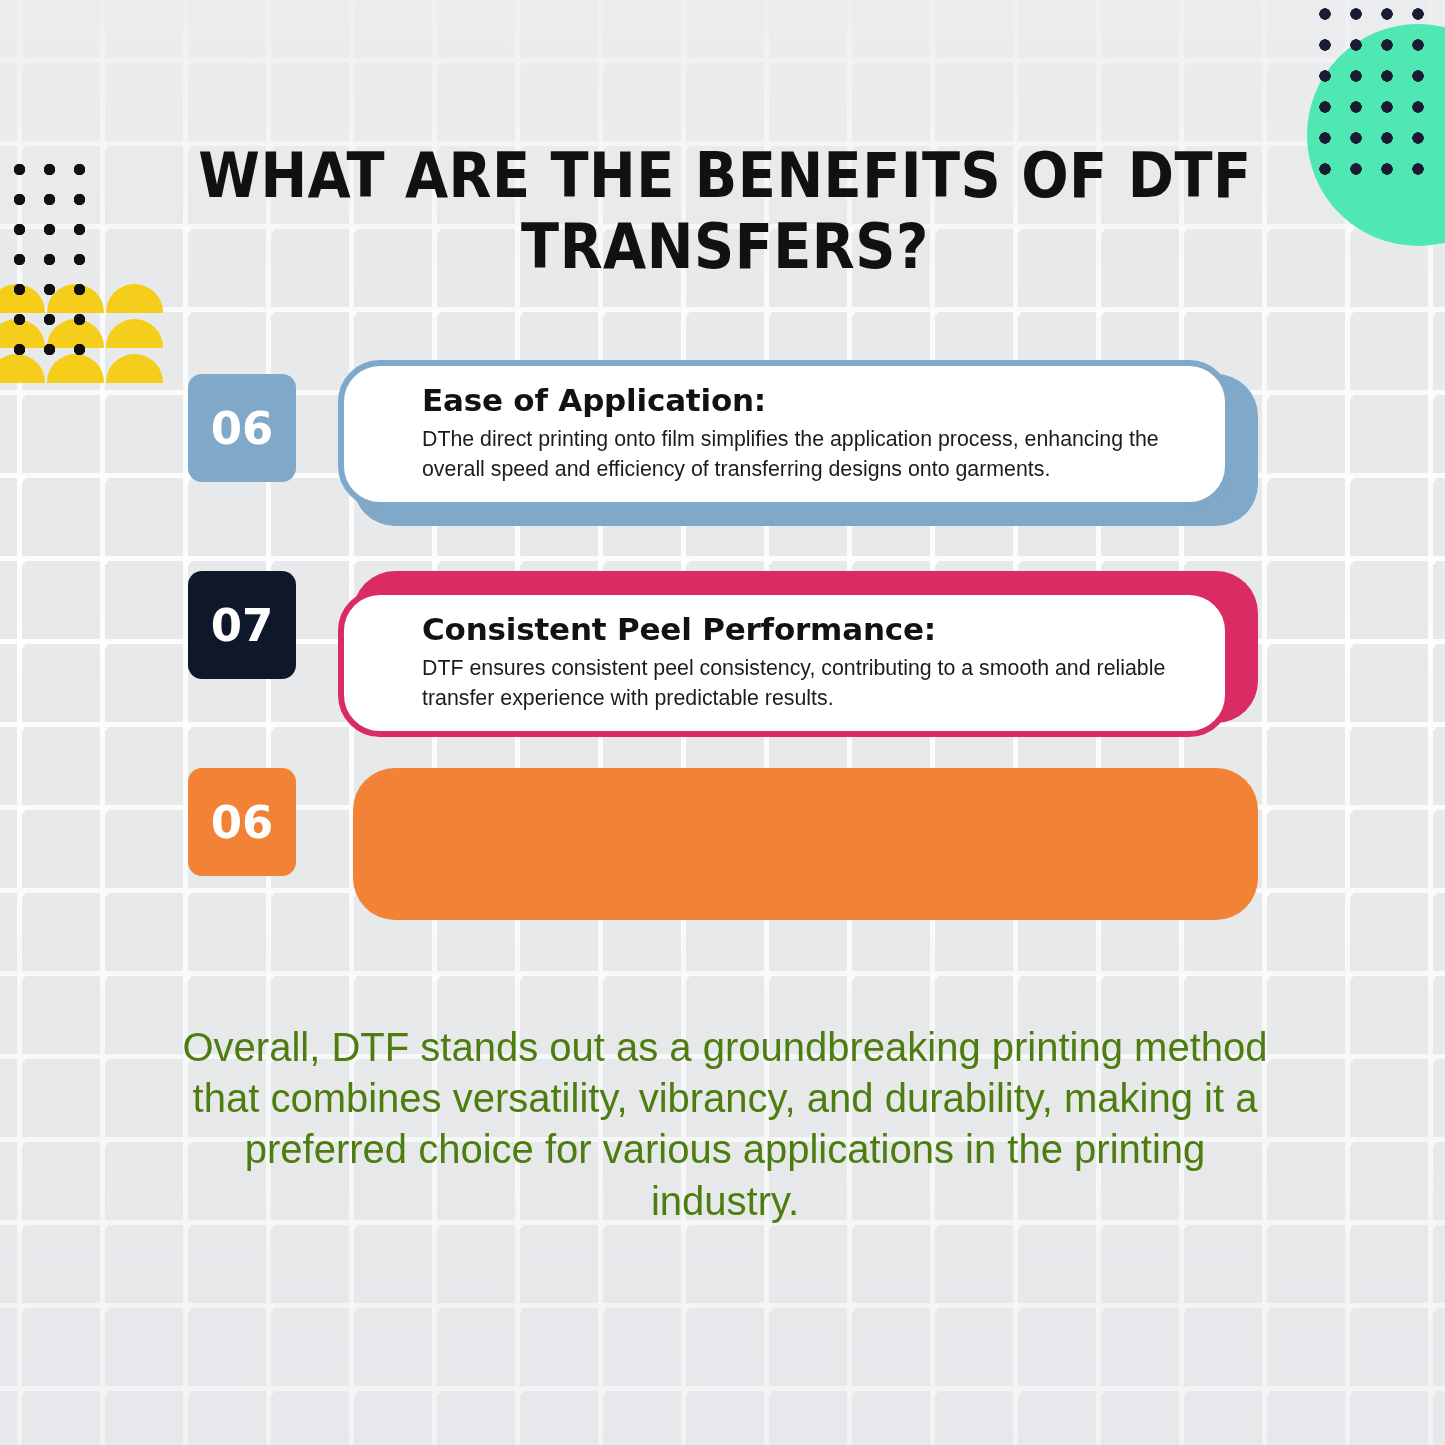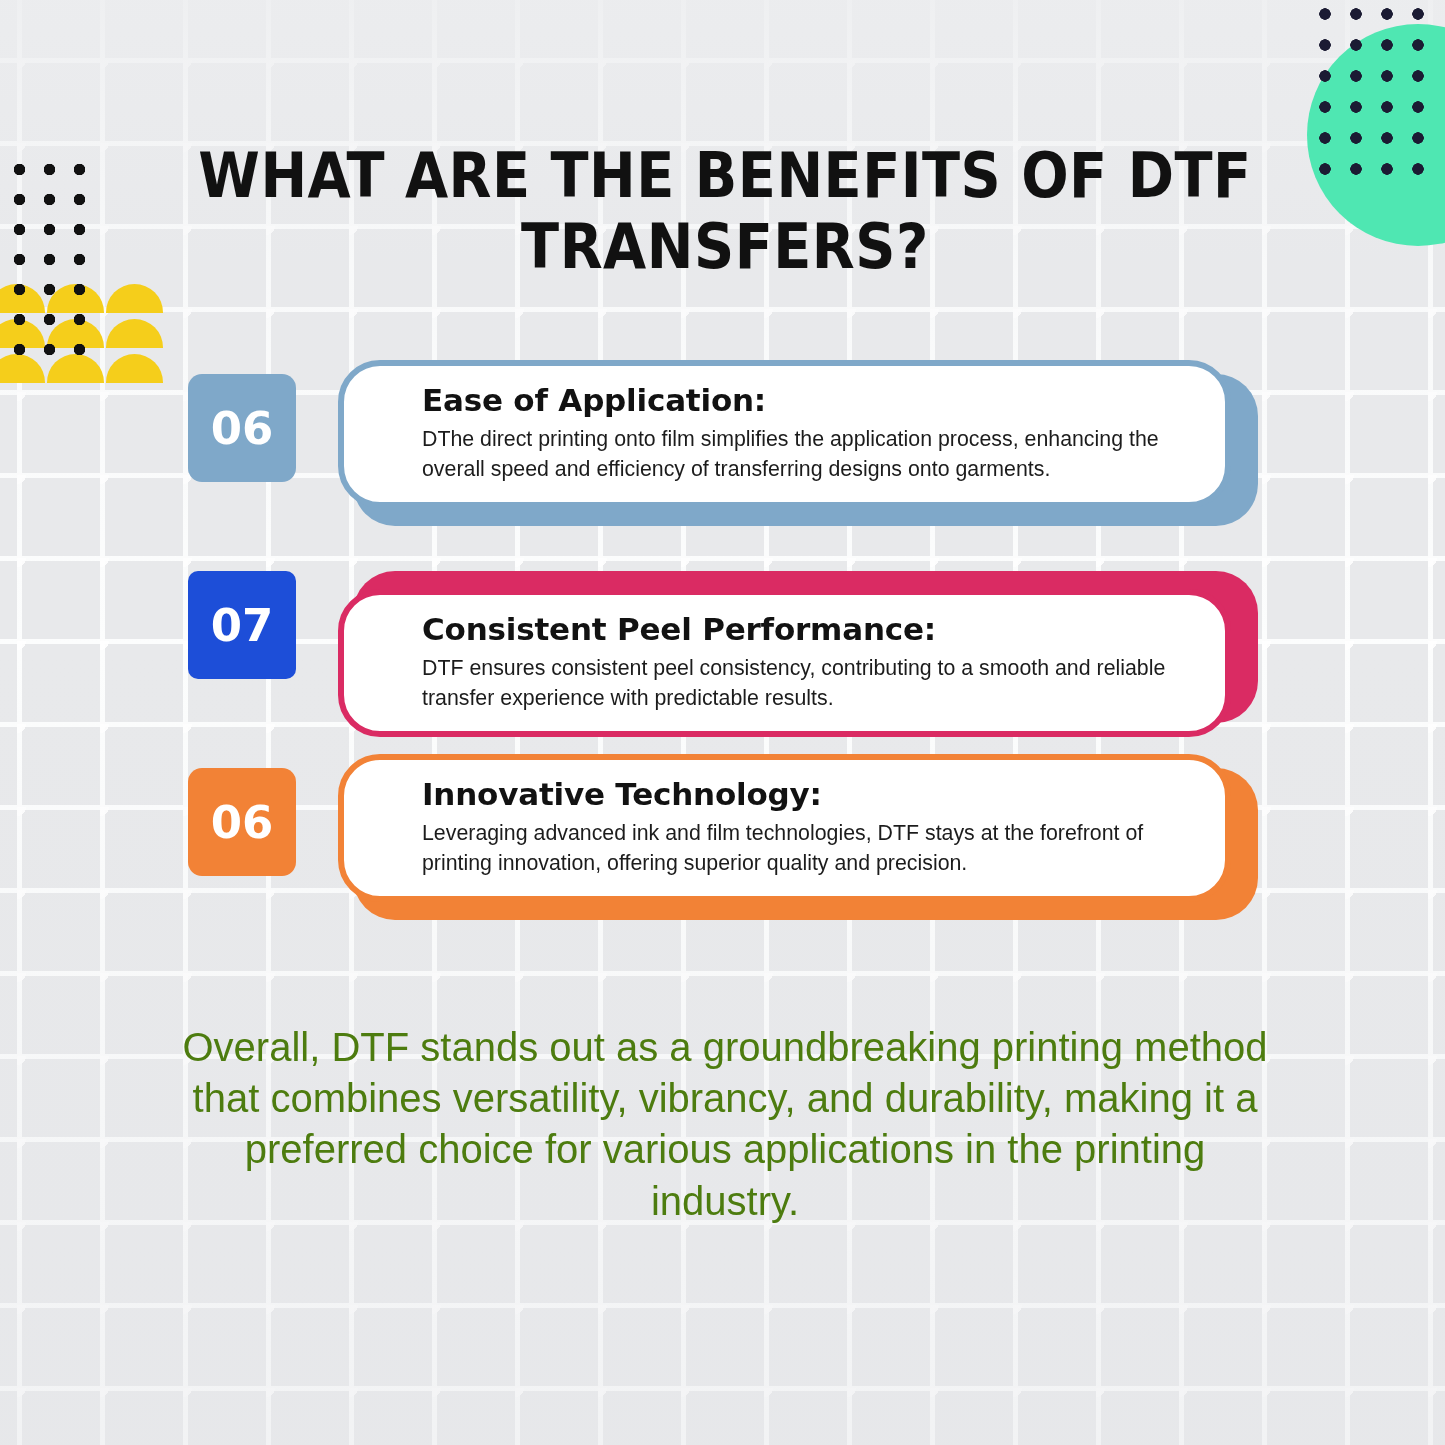--- a/index.html
+++ b/index.html
@@ -222,31 +222,27 @@
       <span>06</span>
     </div>
   </div>
 
   <div class="row" style="top:549px;">
     <div class="card-shadow" id="shadow-1" style="background: rgb(218, 43, 99);"></div>
     <div class="card" id="card-1" style="border-color: rgb(218, 43, 99); margin-top: 32px;">
       <h3>Consistent Peel Performance:</h3>
       <p>DTF ensures consistent peel consistency, contributing to a smooth and reliable transfer experience with predictable results.</p>
     </div>
-    <div class="badge" id="badge-1" style="background: #1d4ed8; border-radius: 10px;">
+    <div class="badge" id="badge-1" style="background: #0f172a;">
       <span>07</span>
     </div>
   </div>
 
   <div class="row" style="top:746px;">
     <div class="card-shadow" id="shadow-2" style="background: rgb(242, 130, 54);"></div>
-    <div class="card" id="card-2" style="border-color: rgb(242, 130, 54);">
-      <h3>Innovative Technology:</h3>
-      <p>Leveraging advanced ink and film technologies, DTF stays at the forefront of printing innovation, offering superior quality and precision.</p>
-    </div>
     <div class="badge" id="badge-2" style="background: rgb(242, 130, 54);">
       <span>06</span>
     </div>
   </div>
 
   <div id="closing">Overall, DTF stands out as a groundbreaking printing method that combines versatility, vibrancy, and durability, making it a preferred choice for various applications in the printing industry.</div>
 
 </div>
 
 </body></html>

